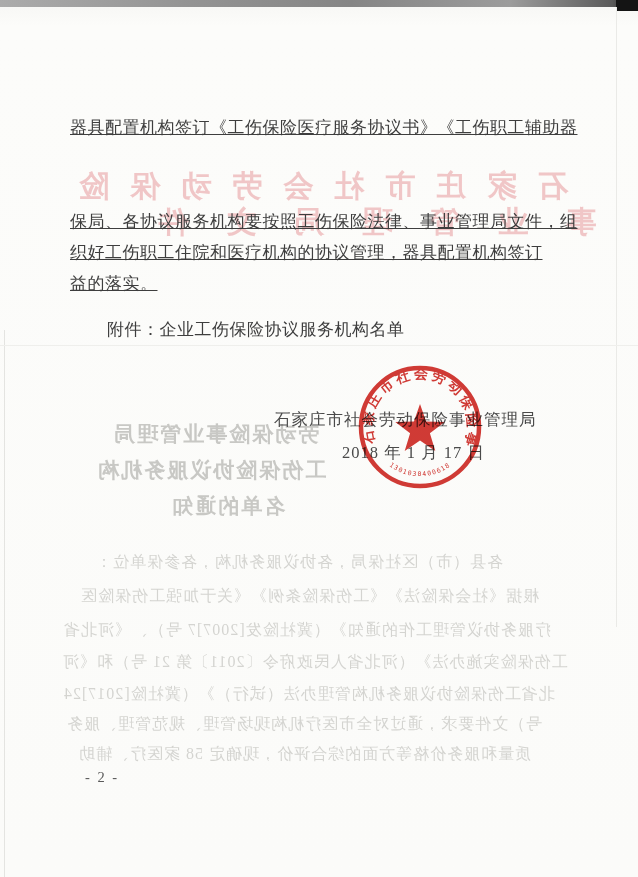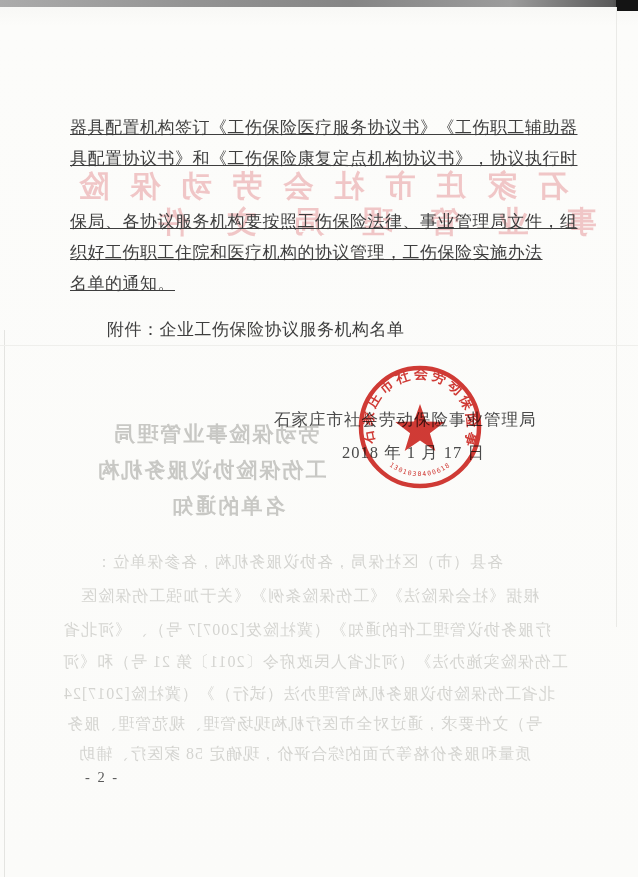--- a/index.html
+++ b/index.html
@@ -63,24 +63,23 @@
 
   <div class="bleed-grey-body mirror" style="left:95px;top:552px;">各县（市）区社保局，各协议服务机构，各参保单位：</div>
   <div class="bleed-grey-body mirror" style="left:80px;top:586px;">根据《社会保险法》《工伤保险条例》《关于加强工伤保险医</div>
   <div class="bleed-grey-body mirror" style="left:63px;top:620px;">疗服务协议管理工作的通知》（冀社险发[2007]7 号）、《河北省</div>
   <div class="bleed-grey-body mirror" style="left:62px;top:652px;">工伤保险实施办法》（河北省人民政府令〔2011〕第 21 号）和《河</div>
   <div class="bleed-grey-body mirror" style="left:63px;top:684px;">北省工伤保险协议服务机构管理办法（试行）》（冀社险[2017]24</div>
   <div class="bleed-grey-body mirror" style="left:66px;top:714px;">号）文件要求，通过对全市医疗机构现场管理、规范管理、服务</div>
   <div class="bleed-grey-body mirror" style="left:78px;top:744px;">质量和服务价格等方面的综合评价，现确定 58 家医疗、辅助</div>
 
   <div class="bodyline" style="top:116px">器具配置机构签订《工伤保险医疗服务协议书》《工伤职工辅助器</div>
-  <div class="bodyline" style="top:147px">具配置协议书》和《工伤保险康复定点机构协议书》，协议执行时</div>
   <div class="bodyline" style="top:210px">保局、各协议服务机构要按照工伤保险法律、事业管理局文件，组</div>
-  <div class="bodyline" style="top:241px">织好工伤职工住院和医疗机构的协议管理，工伤保险实施办法</div>
-  <div class="bodyline" style="top:272px">名单的通知。</div>
+  <div class="bodyline" style="top:241px">织好工伤职工住院和医疗机构的协议管理，器具配置机构签订</div>
+  <div class="bodyline" style="top:272px">益的落实。</div>
 
   <div class="attachment">附件：企业工伤保险协议服务机构名单</div>
 
   <div class="signature">石家庄市社会劳动保险事业管理局</div>
   <div class="dateline">2018 年 1 月 17 日</div>
 
   <svg class="seal" viewBox="-70 -70 140 140" aria-hidden="true">
     <circle cx="0" cy="0" r="59" fill="none" stroke="#cf2a25" stroke-width="4.5"></circle>
     <path d="M0,-23 L6.1,-5.4 L24.7,-5.0 L9.9,6.2 L15.3,24.0 L0,13.4 L-15.3,24.0 L-9.9,6.2 L-24.7,-5.0 L-6.1,-5.4 Z" fill="#cf2a25"></path>
     <defs>

